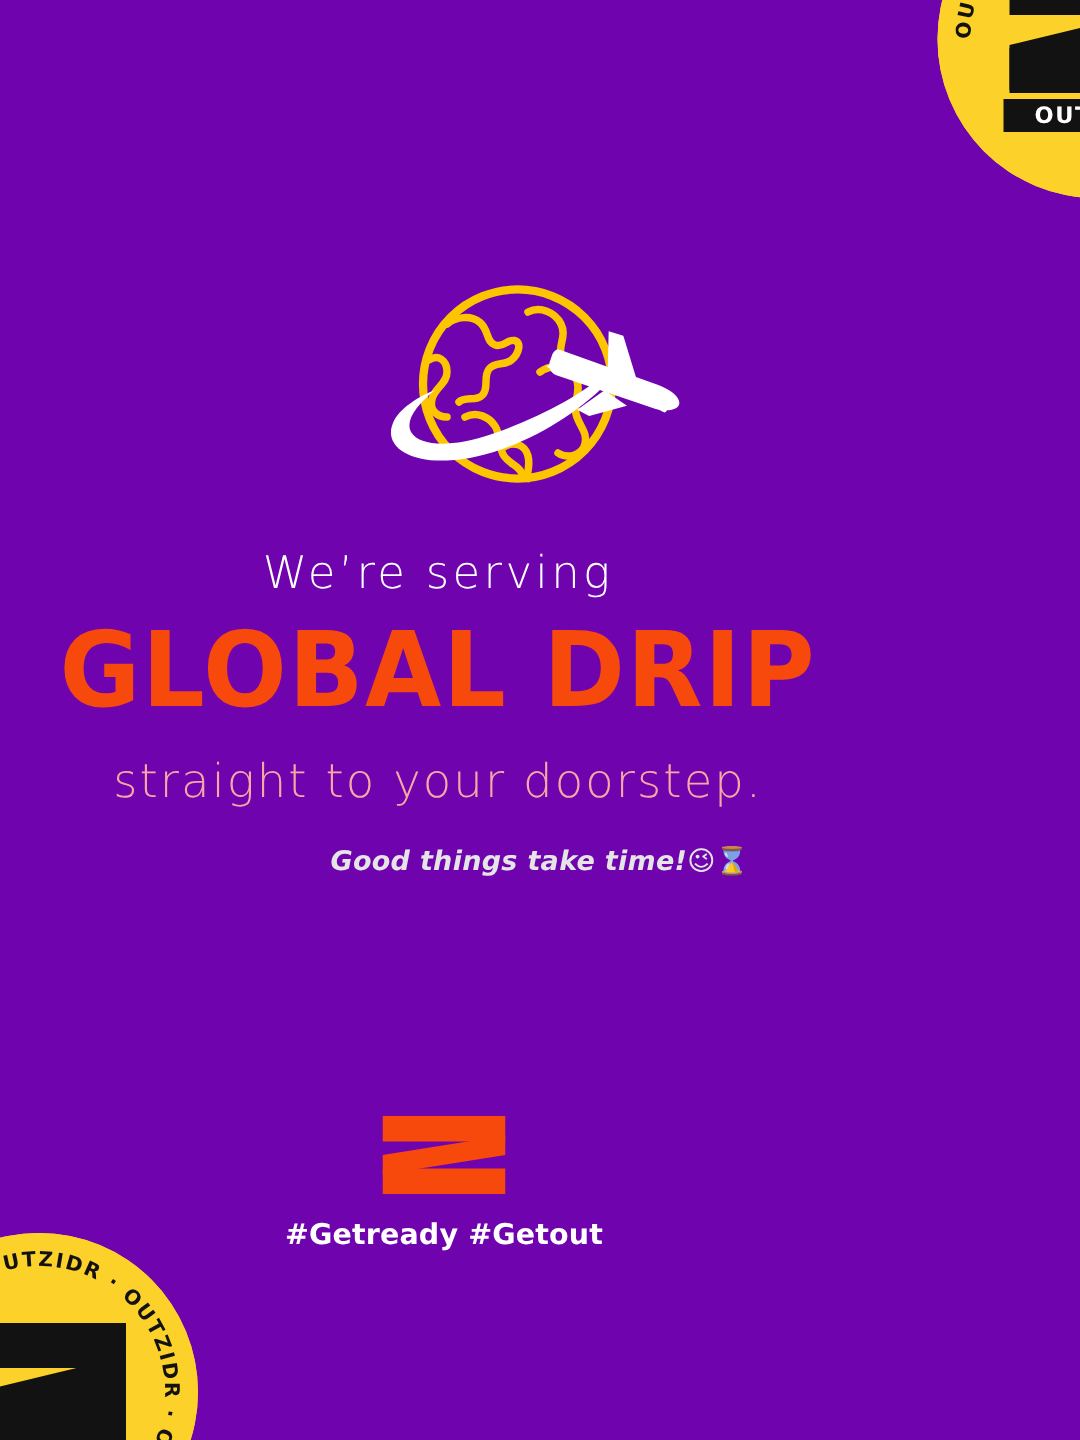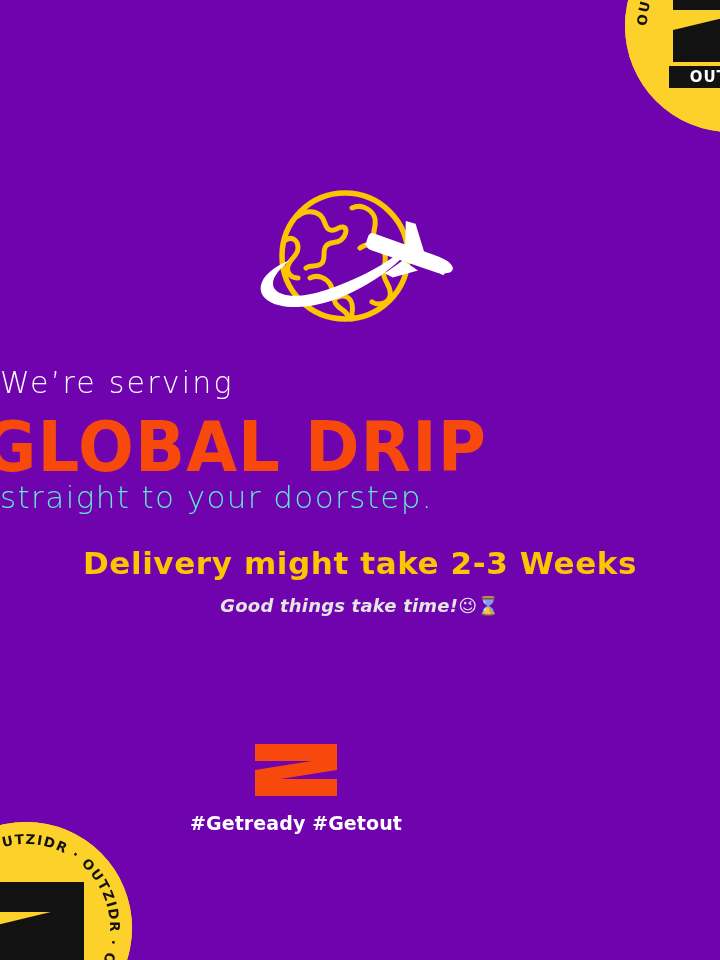--- a/index.html
+++ b/index.html
@@ -58,47 +58,47 @@
     height: 166px;
   }
   #globe-icon svg { display:block; width:100%; height:100%; }
 
   
   #headline-block {
     position: absolute;
     left: 0;
     top: 368px;
     width: 584px;
-    text-align: left;
+    text-align: center;
   }
   #headline-eyebrow {
     color: #FFFFFF;
     font-size: 30px;
     font-weight: 300;
     letter-spacing: 2.2px;
     line-height: 1.0;
     white-space: nowrap;
   }
   #headline-main {
     color: #F8490C;
     font-size: 62px;
     font-weight: 900;
     letter-spacing: 1px;
     line-height: 1.0;
     margin-top: 18px;
     transform: scaleX(1.06) scaleY(1.12);
     white-space: nowrap;
   }
   #headline-sub {
-    color: #5eead4;
+    color: #fca5a5;
     font-size: 31px;
     font-weight: 300;
     letter-spacing: 1.4px;
     line-height: 1.0;
-    margin-top: 4px;
+    margin-top: 28px;
     white-space: nowrap;
   }
 
   
   #delivery-block {
     position: absolute;
     left: 0;
     top: 548px;
     width: 720px;
     text-align: center;
@@ -225,21 +225,20 @@
     </svg>
   </div>
 
   <div id="headline-block">
     <div id="headline-eyebrow">We’re serving</div>
     <div id="headline-main">GLOBAL DRIP</div>
     <div id="headline-sub">straight to your doorstep.</div>
   </div>
 
   <div id="delivery-block">
-    <div id="delivery-headline">Delivery might take 2-3 Weeks</div>
     <div id="delivery-note">
       <span>Good things take time!</span><span class="emoji">😉</span><span class="emoji">⌛</span>
     </div>
   </div>
 
   <div id="footer-block">
     <svg id="brand-z-mark" viewBox="0 0 82 52" xmlns="http://www.w3.org/2000/svg">
       <rect x="0" y="0" width="82" height="17" fill="#F8490C"></rect>
       <rect x="0" y="35" width="82" height="17" fill="#F8490C"></rect>
       <polygon points="82,13 82,26 0,39 0,26" fill="#F8490C"></polygon>

